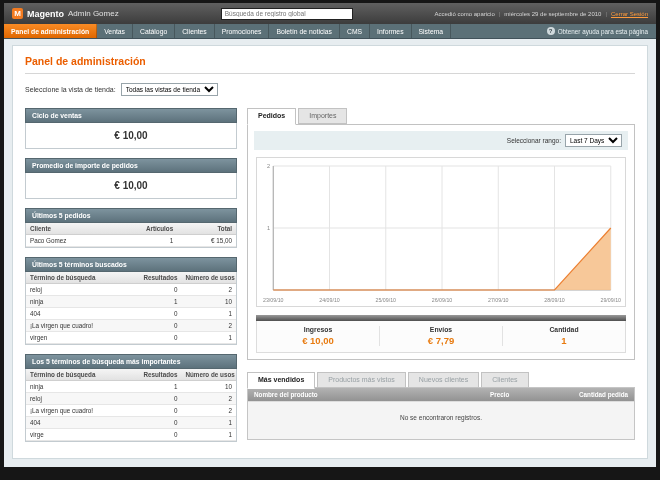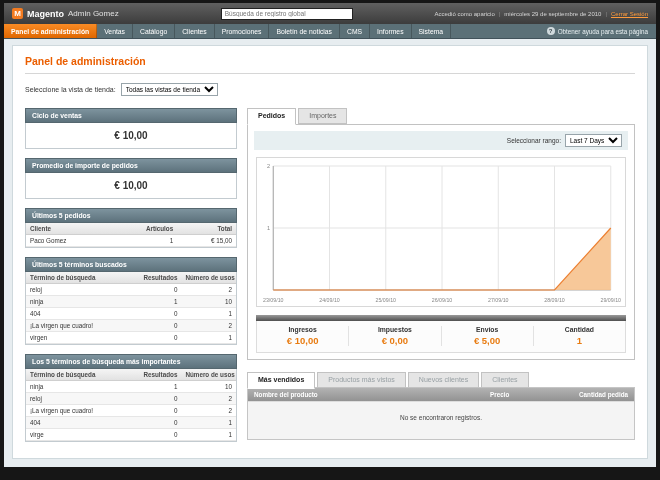--- a/index.html
+++ b/index.html
@@ -305,26 +305,22 @@
                     <text x="348" y="144" text-anchor="middle" font-size="5.2" fill="#888">29/09/10</text>
                   </svg>
               </div>
               <div class="totals-divider"></div>
               <div class="totals">
                   <div class="total">
                     <div class="total-label">Ingresos</div>
                     <div class="total-value">€ 10,00</div>
                   </div>
                   <div class="total">
-                    <div class="total-label">Impuestos</div>
-                    <div class="total-value">€ 0,00</div>
-                  </div>
-                  <div class="total">
                     <div class="total-label">Envíos</div>
-                    <div class="total-value">€ 5,00</div>
+                    <div class="total-value">€ 7,79</div>
                   </div>
                   <div class="total">
                     <div class="total-label">Cantidad</div>
                     <div class="total-value">1</div>
                   </div>
                 </div>
             </div>
 
             <div class="bottom-section">
               <div class="tabs tabs2">

